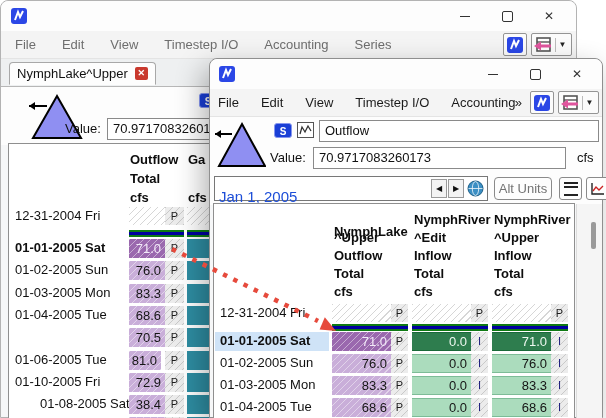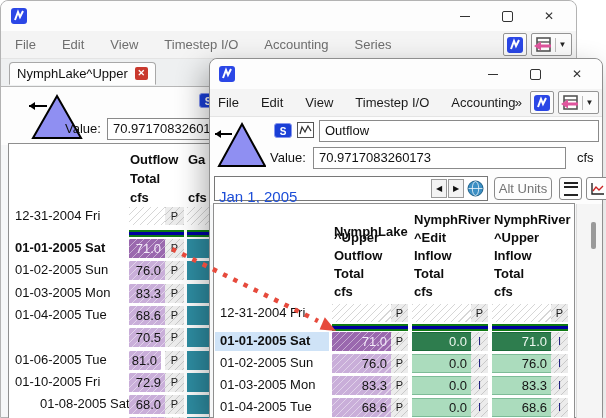--- a/index.html
+++ b/index.html
@@ -179,21 +179,21 @@
       <span class="c plight hatchw val" style="left:120px;top:207px;width:32px;">81.0</span>
       <span class="c flagbg hatchg flagc" style="left:156px;top:207px;width:19px;">P</span>
       <span class="c tealc" style="left:178px;top:207px;width:48px;"></span>
 
       <span class="dt" style="left:3px;top:230px;">01-10-2005 Fri</span>
       <span class="c plight hatchw val" style="left:120px;top:229px;width:36px;">72.9</span>
       <span class="c flagbg hatchg flagc" style="left:156px;top:229px;width:19px;">P</span>
       <span class="c tealc" style="left:178px;top:229px;width:48px;"></span>
 
       <span class="dt" style="left:0;top:252px;margin-left:28px;">01-08-2005 Sat</span>
-      <span class="c plight hatchw val" style="left:120px;top:251px;width:36px;">68.0</span>
+      <span class="c plight hatchw val" style="left:120px;top:251px;width:36px;">38.4</span>
       <span class="c flagbg hatchg flagc" style="left:156px;top:251px;width:19px;">P</span>
       <span class="c tealc" style="left:178px;top:251px;width:48px;"></span>
 
       <span class="c plight hatchw val" style="left:120px;top:273px;width:36px;">68.1</span>
       <span class="c flagbg hatchg flagc" style="left:156px;top:273px;width:19px;">P</span>
       <span class="c tealc" style="left:178px;top:273px;width:48px;"></span>
     </div>
   </div>
 
   <div class="win fgwin" style="left:209px;top:58px;width:394px;height:360px;border-color:#8f8f8f;">

